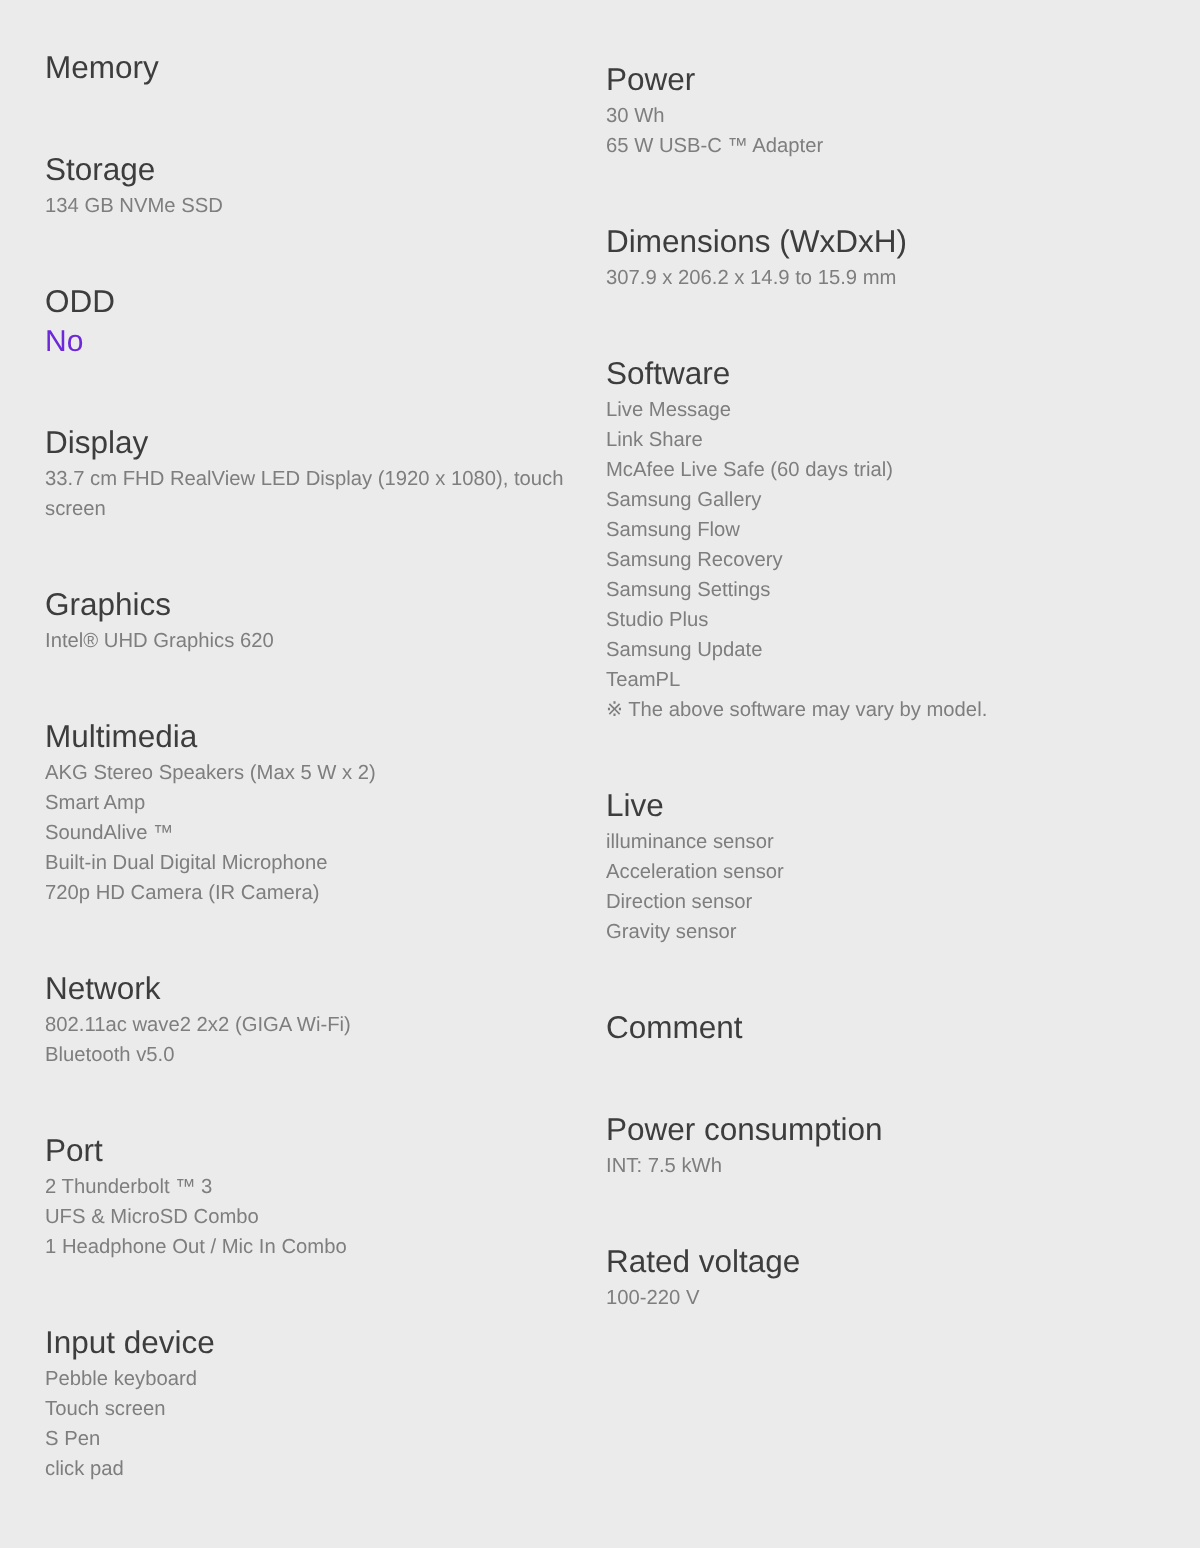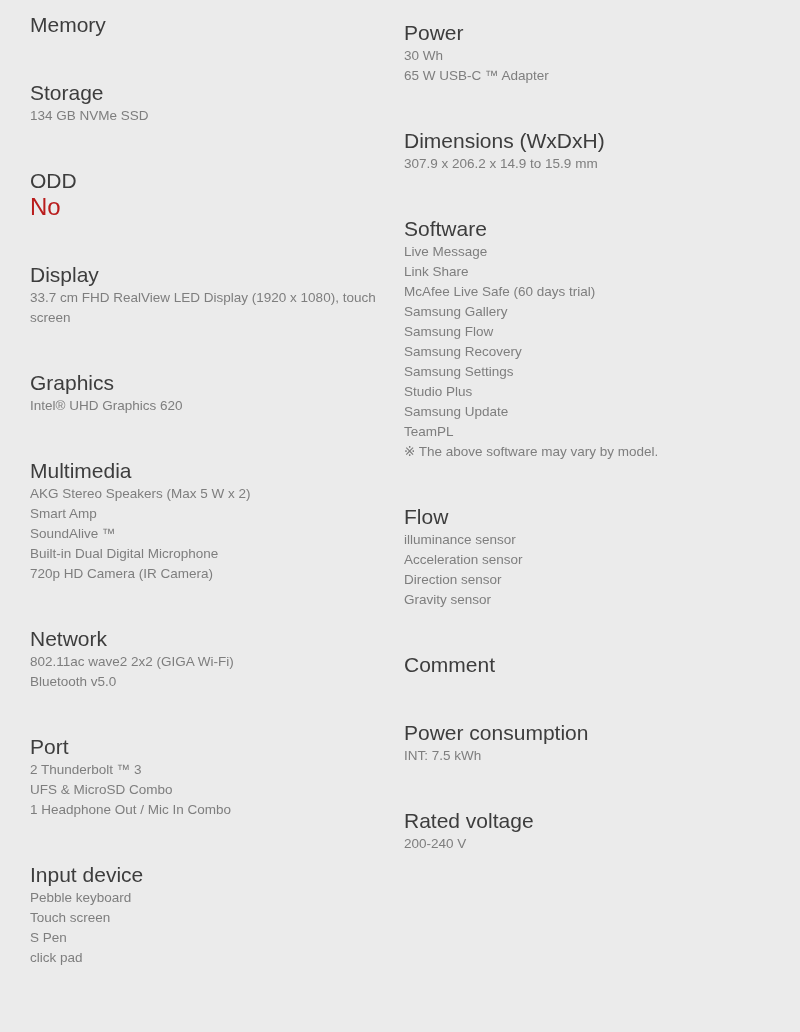--- a/index.html
+++ b/index.html
@@ -12,20 +12,21 @@
     background: #ebebeb;
     overflow: hidden;
     font-family: "Liberation Sans", "DejaVu Sans", sans-serif;
     -webkit-font-smoothing: antialiased;
   }
   .page {
     display: flex;
     width: 800px;
     height: 925px;
     box-sizing: border-box;
+    padding-top: 21px;
   }
   .column {
     box-sizing: border-box;
   }
   .column-left {
     width: 402px;
     padding-left: 30px;
     padding-top: 12px;
   }
   .column-right {
@@ -49,23 +50,23 @@
     padding: 0;
     list-style: none;
   }
   .item {
     font-size: 13.5px;
     line-height: 20px;
     color: #7e7e7e;
     white-space: pre-wrap;
   }
   .section.items-large .item {
-    font-size: 24px;
+    font-size: 20px;
     line-height: 26px;
-    color: #b91c1c;
+    color: #6d28d9;
   }
 </style>
 </head>
 <body>
 
 <div class="page">
   <div class="column column-left">
   <section class="section">
     <h2 class="heading">Memory</h2>
   </section>
@@ -164,21 +165,21 @@
           <li class="item">Samsung Recovery</li>
           <li class="item">Samsung Settings</li>
           <li class="item">Studio Plus</li>
           <li class="item">Samsung Update</li>
           <li class="item">TeamPL</li>
           <li class="item">※ The above software may vary by model.</li>
         </ul>
   </section>
 
   <section class="section">
-    <h2 class="heading">Flow</h2>
+    <h2 class="heading">Live</h2>
     <ul class="items">
           <li class="item">illuminance sensor</li>
           <li class="item">Acceleration sensor</li>
           <li class="item">Direction sensor</li>
           <li class="item">Gravity sensor</li>
         </ul>
   </section>
 
   <section class="section">
     <h2 class="heading">Comment</h2>
@@ -187,17 +188,17 @@
   <section class="section">
     <h2 class="heading">Power consumption</h2>
     <ul class="items">
           <li class="item">INT: 7.5 kWh</li>
         </ul>
   </section>
 
   <section class="section">
     <h2 class="heading">Rated voltage</h2>
     <ul class="items">
-          <li class="item">200-240 V</li>
+          <li class="item">100-220 V</li>
         </ul>
   </section>
 </div>
 </div>
 
 </body></html>

